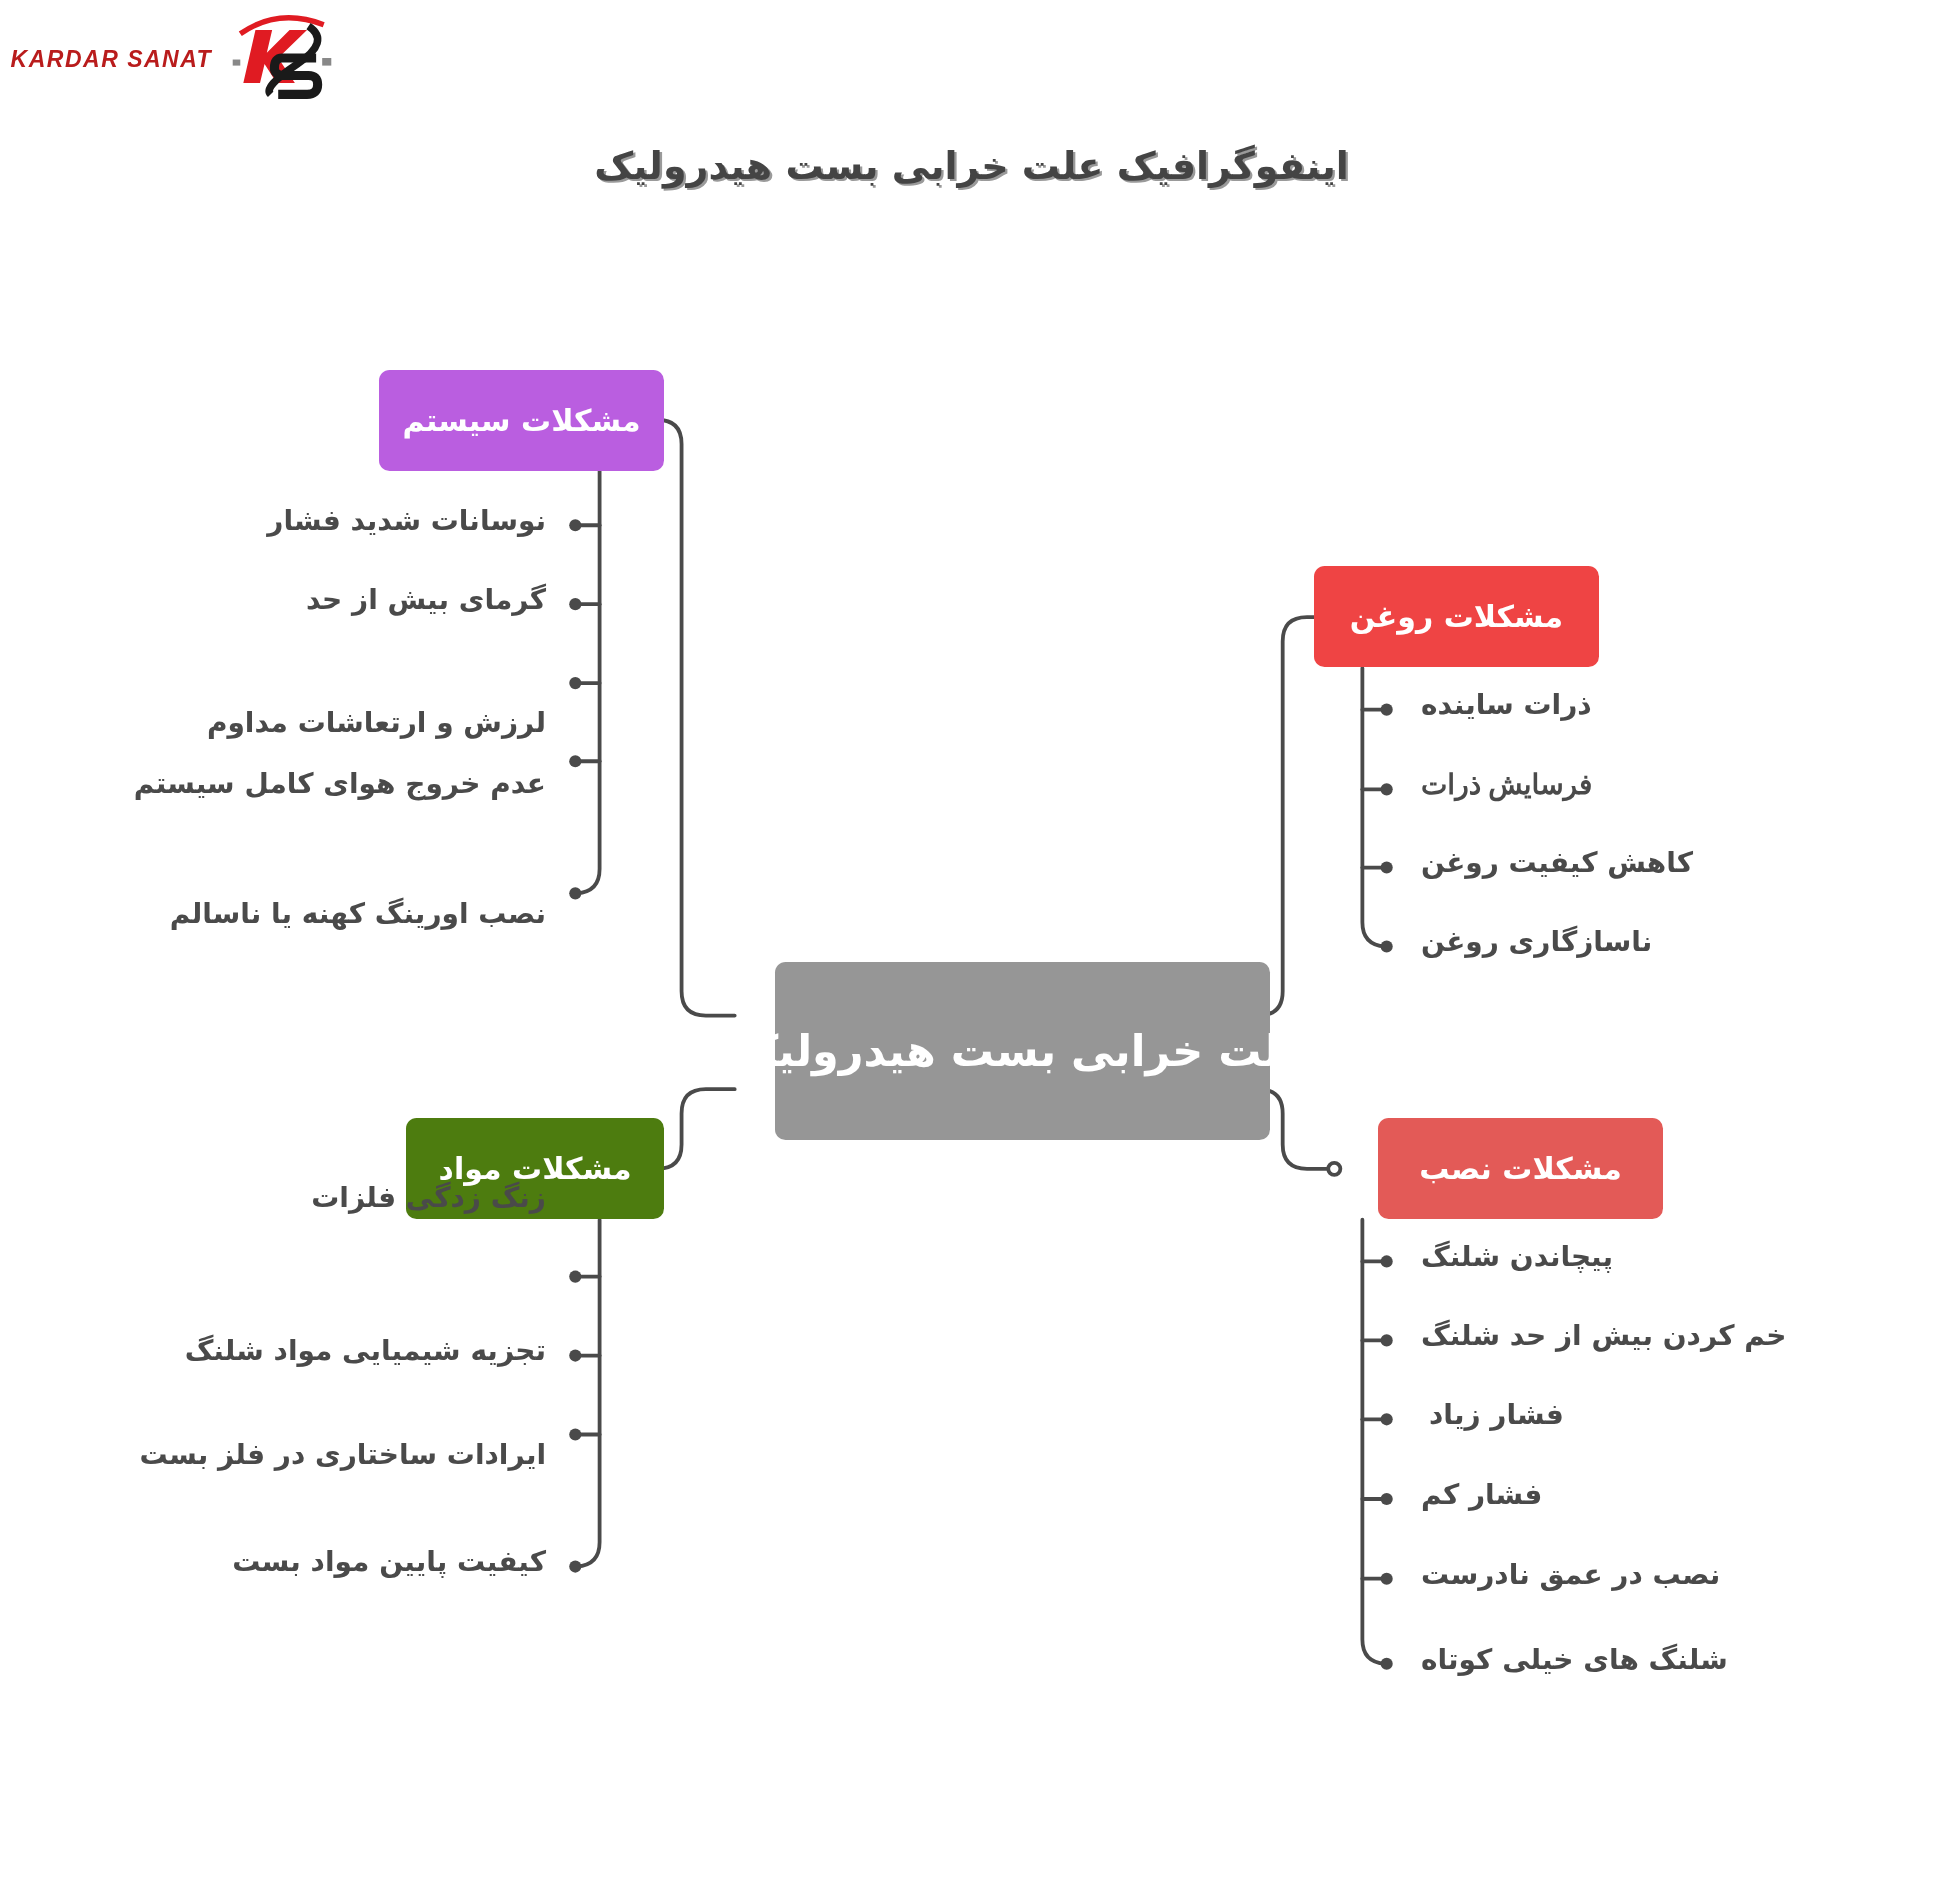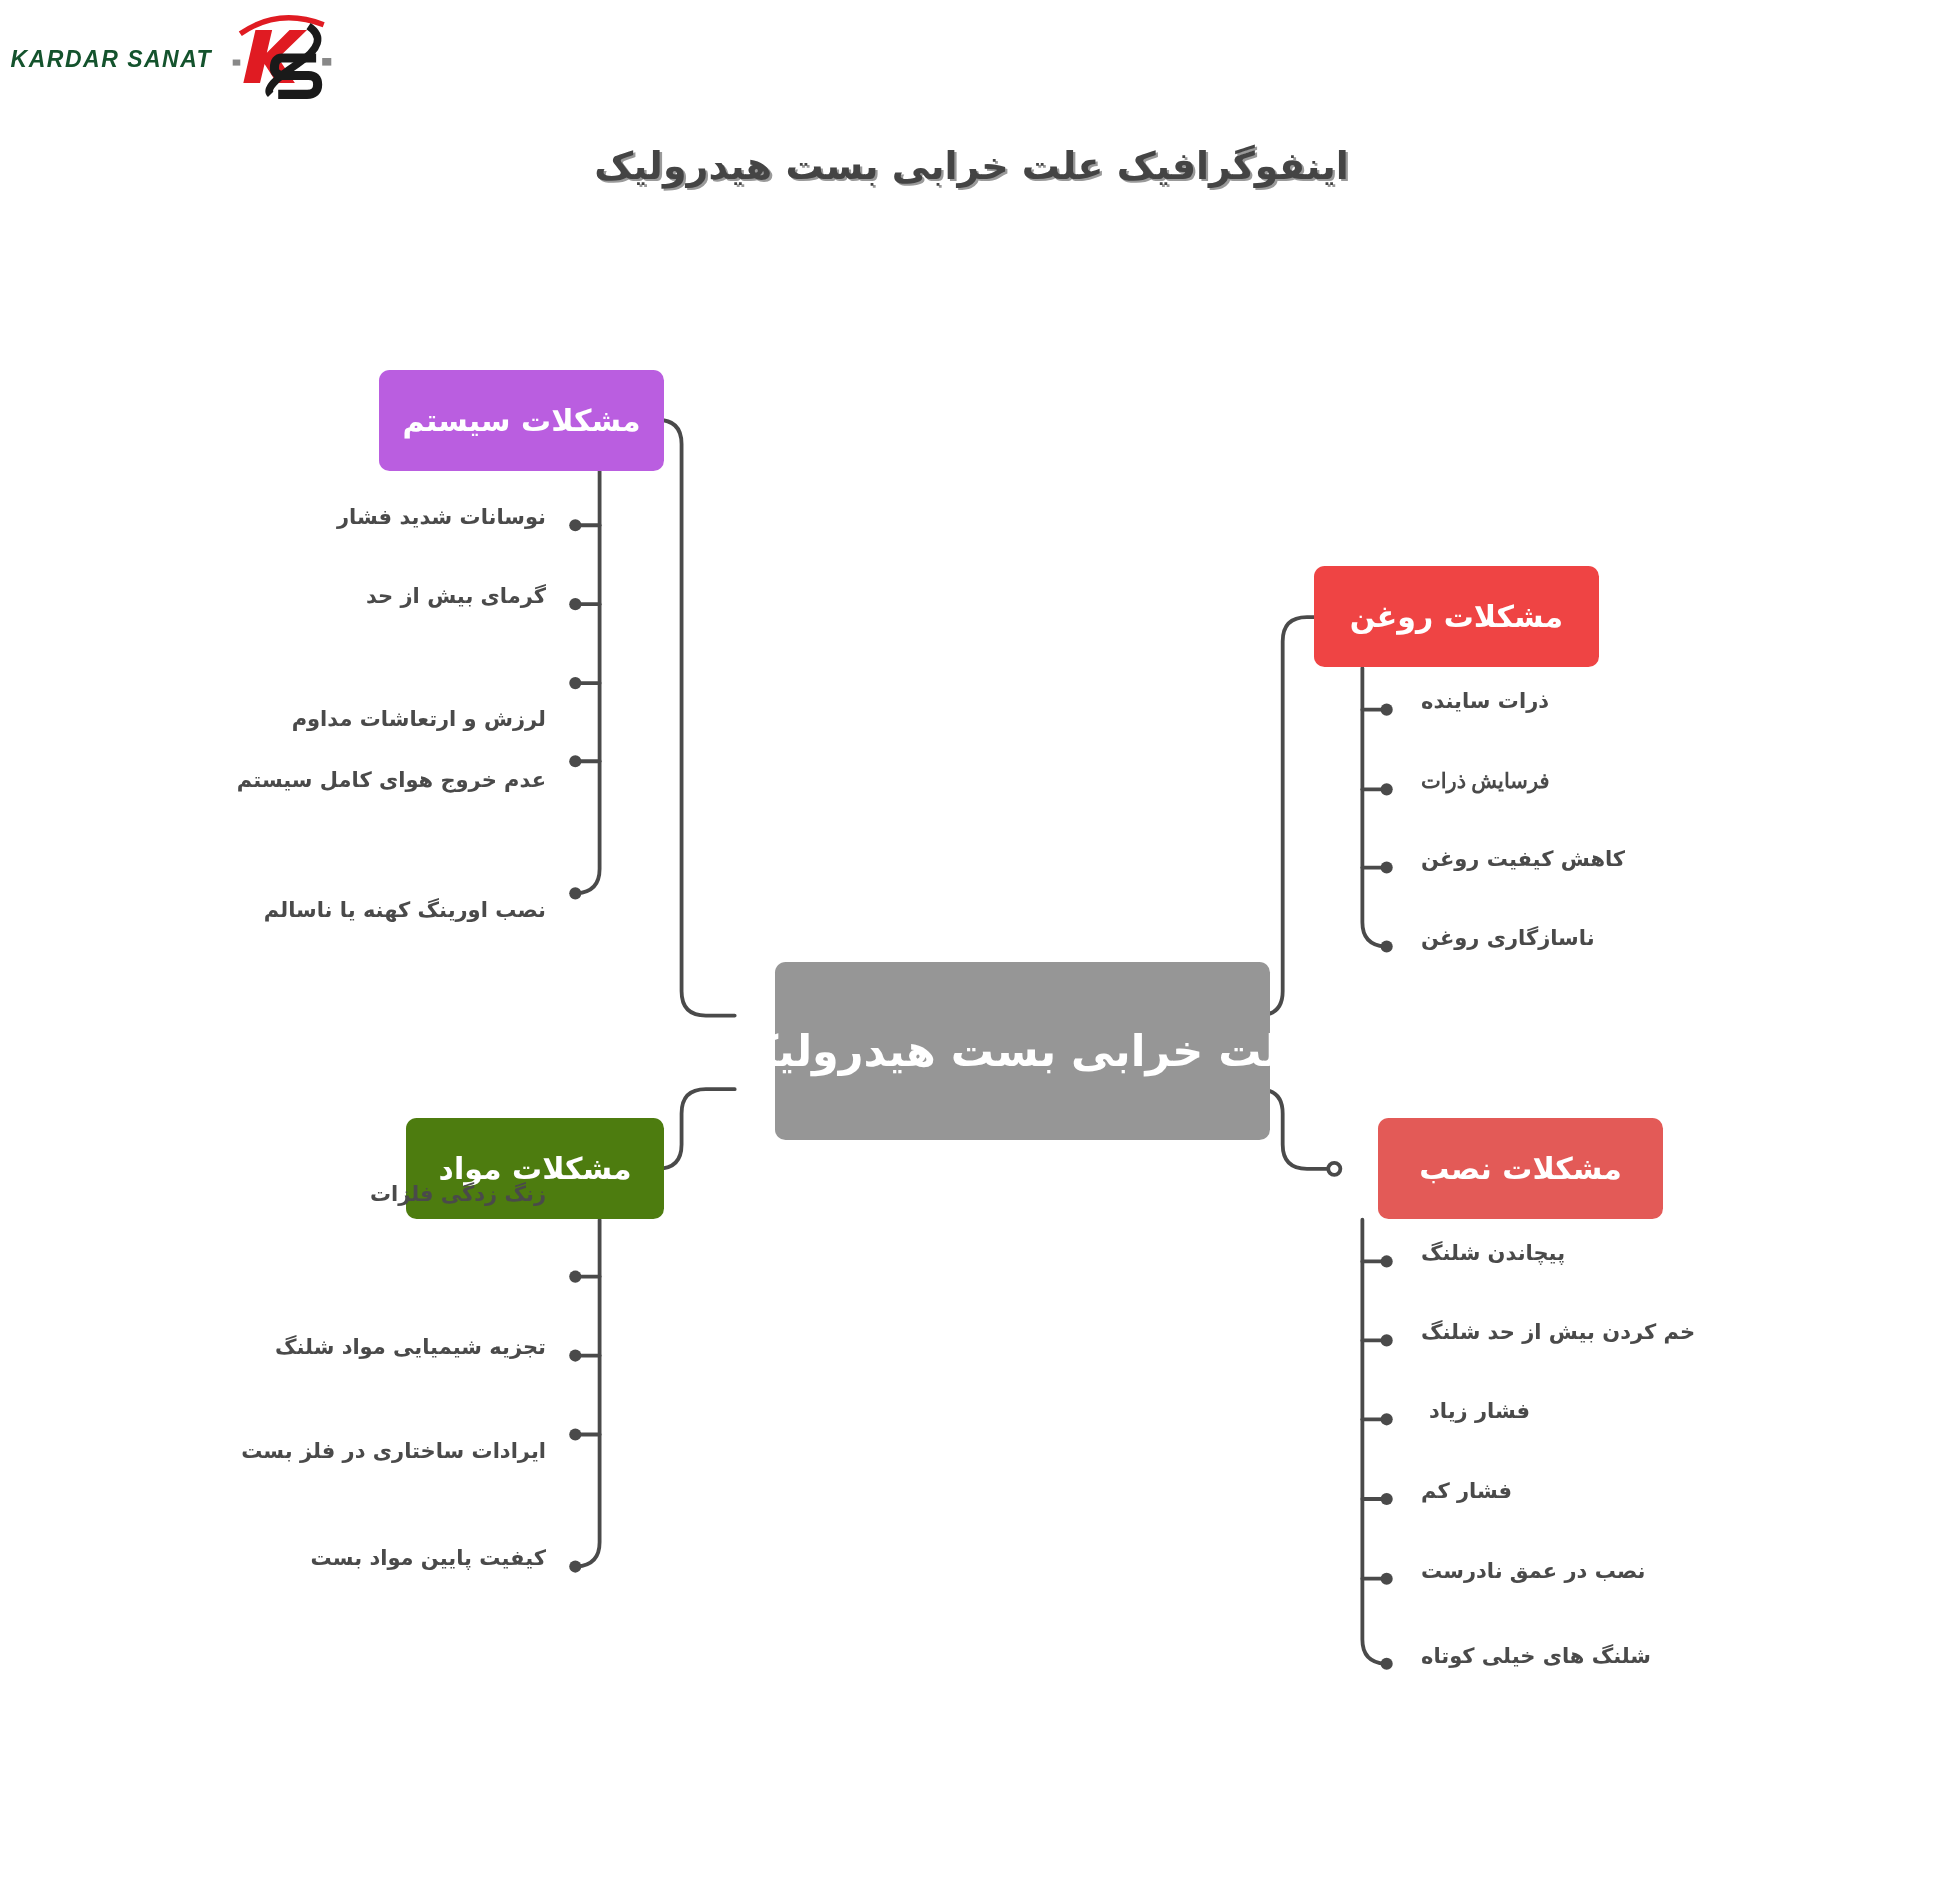--- a/index.html
+++ b/index.html
@@ -1,30 +1,30 @@
 <!DOCTYPE html>
 <html style="font-size:12px"><head>
   <meta charset="utf-8">
   <style>
     html, body { margin: 0; padding: 0; background: #ffffff; }
     body { width: 1943px; height: 1899px; position: relative; overflow: hidden;
            font-family: "DejaVu Sans", sans-serif; }
     .logo { position: absolute; left: 10.6px; top: 10.6px; width: 326px; height: 91px; }
     .logo-text { position: absolute; left: 0; top: 35px; font-family: "Liberation Sans", sans-serif;
-                 font-weight: bold; font-style: italic; font-size: 23px; color: #14532d; letter-spacing: 1.5px; }
+                 font-weight: bold; font-style: italic; font-size: 23px; color: #b91c1c; letter-spacing: 1.5px; }
     .logo svg { position: absolute; left: 214px; top: 0; }
     .page-title { position: absolute; left: 0; width: 1943px; top: 144px; text-align: center;
                   direction: rtl; font-weight: bold; font-size: 38px; color: #444444;
                   text-shadow: 2.3px 2.3px 0 #9a9a9a; }
     svg.connectors { position: absolute; left: 0; top: 0; }
     .node { position: absolute; border-radius: 10.6px; display: flex; align-items: center; justify-content: center;
             color: #ffffff; font-weight: bold; direction: rtl; white-space: nowrap; margin-left: 40px; }
     .node.center { left: 735px; top: 962px; width: 495px; height: 178px; background: #969696; font-size: 43px; }
     .node.cat { width: 285px; height: 101px; font-size: 30px; }
-    .leaf { position: absolute; direction: rtl; font-weight: bold; font-size: 21px; color: #4a4a4a;
+    .leaf { position: absolute; direction: rtl; font-weight: bold; font-size: 28px; color: #4a4a4a;
             white-space: nowrap; line-height: 1; }
     .leaf.left { text-align: right; right: 1397px; }
     .leaf.right { text-align: right; }
   </style>
 </head>
 <body>
 
 <div class="logo">
   <span class="logo-text">KARDAR SANAT</span>
   <svg width="114" height="91" viewBox="0 0 150 120">

